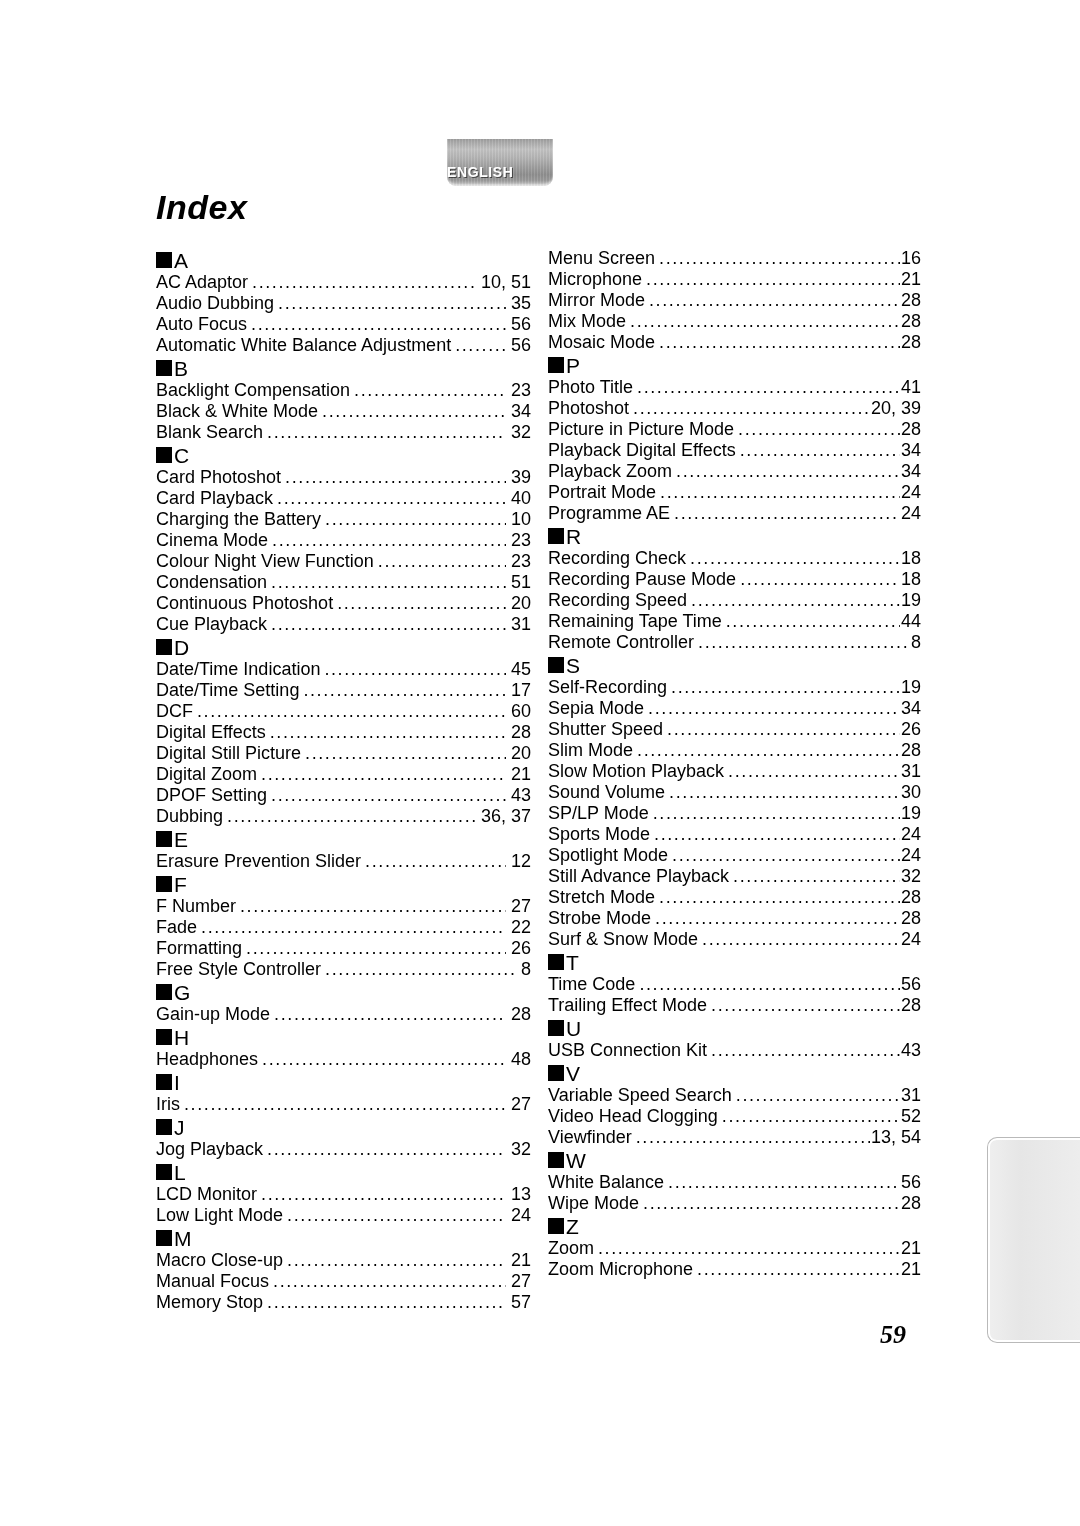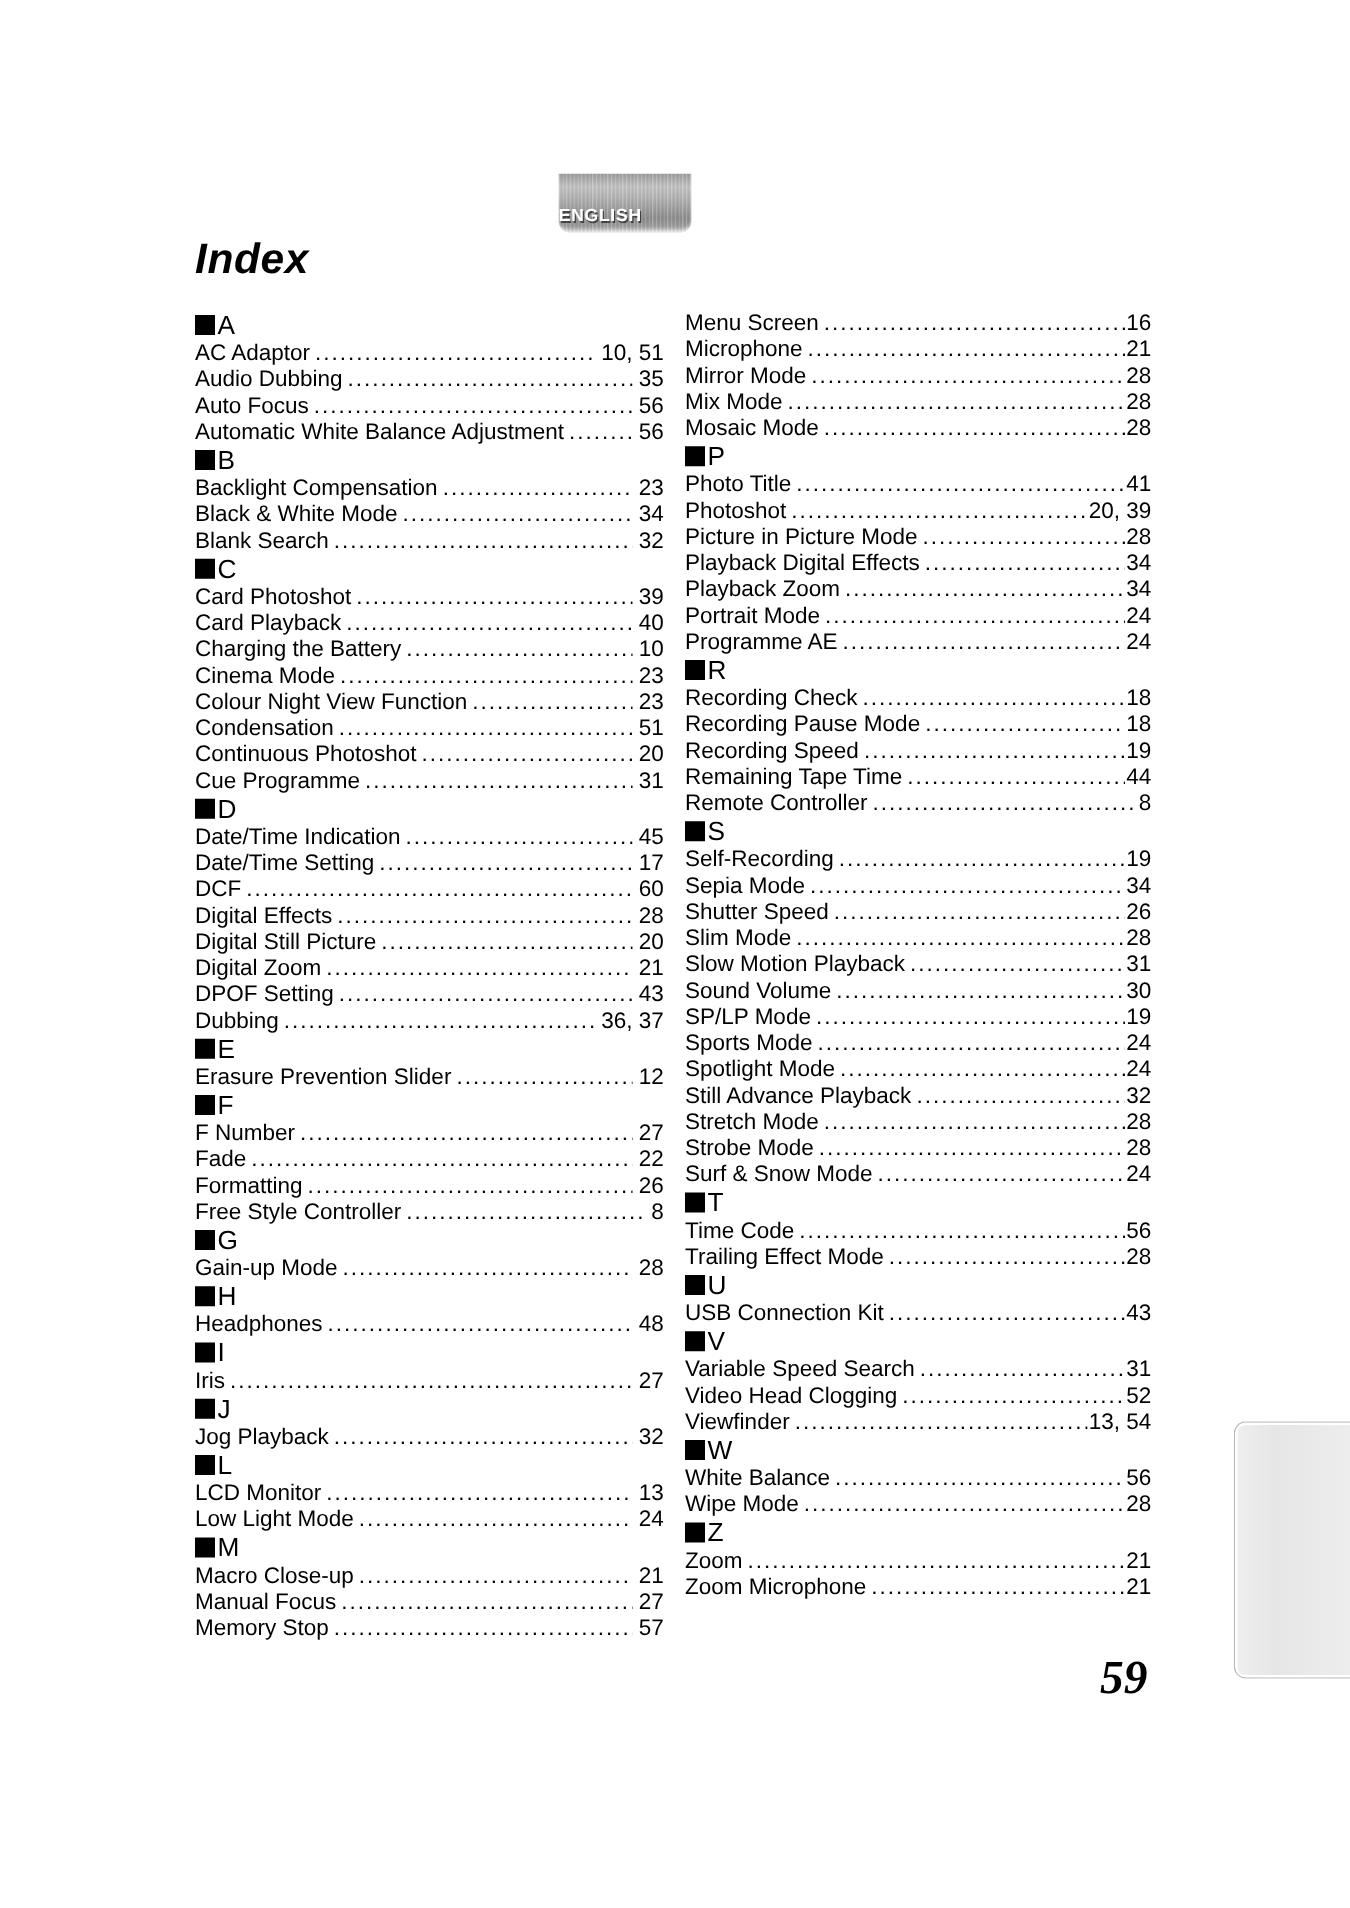--- a/index.html
+++ b/index.html
@@ -141,21 +141,21 @@
     border-radius: 10px 0 0 10px;
     box-shadow: inset 2px 0 0 #ffffff, inset 0 2px 0 #ffffff, inset 0 -2px 0 #ffffff;
   }
 
   
   .page-number {
     position: absolute;
     left: 880px;
     top: 1320px;
     font-family: "Liberation Serif", serif;
-    font-size: 38px;
+    font-size: 26px;
     font-weight: bold;
     font-style: italic;
   }
 </style>
 </head>
 <body>
 
 <div class="lang-tab">
   <span class="lang-tab-label">ENGLISH</span>
 </div>
@@ -239,21 +239,21 @@
       <span class="entry-label">Condensation</span>
       <span class="entry-dots">................................................................................................................................................................</span>
       <span class="entry-page">51</span>
     </div>
     <div class="entry">
       <span class="entry-label">Continuous Photoshot</span>
       <span class="entry-dots">................................................................................................................................................................</span>
       <span class="entry-page">20</span>
     </div>
     <div class="entry">
-      <span class="entry-label">Cue Programme</span>
+      <span class="entry-label">Cue Playback</span>
       <span class="entry-dots">................................................................................................................................................................</span>
       <span class="entry-page">31</span>
     </div>
     <div class="section-head">
       <span class="section-square"></span>
       <span class="section-letter">D</span>
     </div>
     <div class="entry">
       <span class="entry-label">Date/Time Indication</span>
       <span class="entry-dots">................................................................................................................................................................</span>

